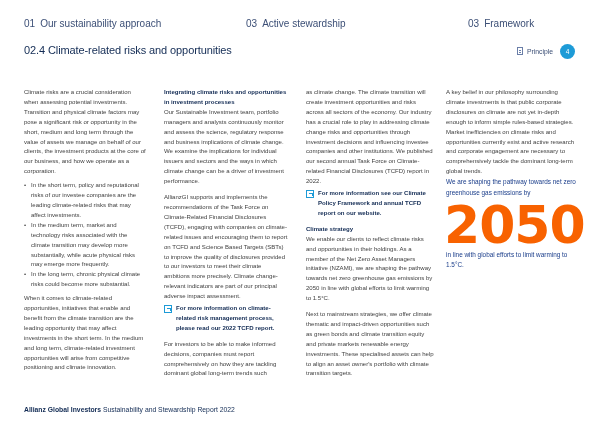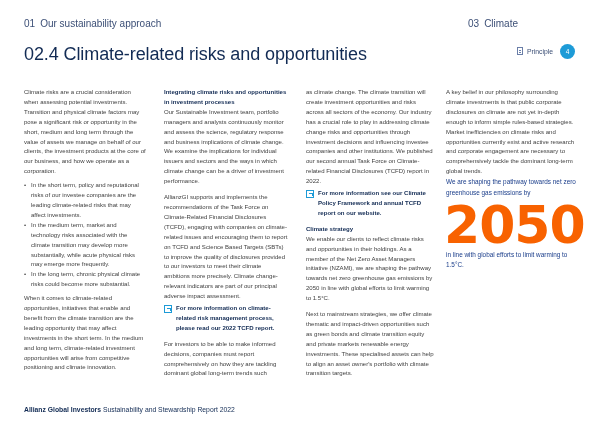--- a/index.html
+++ b/index.html
@@ -4,21 +4,21 @@
 <style>
   html, body { margin:0; padding:0; background:#ffffff; }
   body { width:600px; height:424px; position:relative; overflow:hidden;
          font-family:"Liberation Sans", sans-serif; color:#414141; }
   .nav { position:absolute; top:0; left:0; width:600px; height:30px; }
   .nav-item { position:absolute; top:10px; height:20px; font-size:10px; color:#3c4f76; white-space:nowrap; }
   .nav-item .num { margin-right:5px; }
   .nav-item.active::before { content:""; position:absolute; left:0; top:0; width:107px; height:4px; background:#f86200; }
   .nav-item span.lbl { position:relative; top:8px; }
   .nav-item span.num { position:relative; top:8px; }
-  .title { position:absolute; left:24px; top:44px; font-size:18px; color:#122b54; letter-spacing:-0.1px; }
+  .title { position:absolute; left:24px; top:44px; font-size:11px; color:#122b54; letter-spacing:-0.1px; }
   .principle { position:absolute; left:517px; top:47px; font-size:6.8px; color:#3c4f76; display:flex; align-items:center; }
   .principle-icon { width:6px; height:8px; border:1px solid #6a7ea8; margin-right:4px; position:relative; box-sizing:border-box; }
   .principle-icon::before { content:""; position:absolute; left:1px; right:1px; top:2px; height:1px; background:#6a7ea8; }
   .principle-icon::after { content:""; position:absolute; left:1px; right:1px; top:4px; height:1px; background:#6a7ea8; }
   .page-badge { position:absolute; left:560px; top:44px; width:15px; height:15px; border-radius:50%; background:#1d9bd7; color:#fff; font-size:6.5px; display:flex; align-items:center; justify-content:center; }
   .col { position:absolute; top:88px; font-size:6.05px; line-height:9.9px; color:#414141; }
   .col p { margin:0; }
   .col1 { left:24px; width:122px; }
   .col2 { left:164px; width:125px; }
   .col3 { left:306px; width:128px; }
@@ -37,22 +37,25 @@
   .footer { position:absolute; left:24px; top:406px; font-size:6.8px; color:#122b54; white-space:nowrap; }
   .footer b { font-weight:bold; }
 </style>
 </head>
 <body>
 
 <div class="nav">
   <div class="nav-item" style="left:24px">
     <span class="num">01</span><span class="lbl">Our sustainability approach</span>
   </div>
+  <div class="nav-item" style="left:246px">
+    <span class="num">03</span><span class="lbl">Active stewardship</span>
+  </div>
   <div class="nav-item" style="left:468px">
-    <span class="num">03</span><span class="lbl">Climate</span>
+    <span class="num">03</span><span class="lbl">Framework</span>
   </div>
 </div>
 
 <div class="title">02.4 Climate-related risks and opportunities</div>
 
 <div class="principle">
   <span class="principle-icon"></span>
   <span>Principle</span>
 </div>
 <div class="page-badge">4</div>

